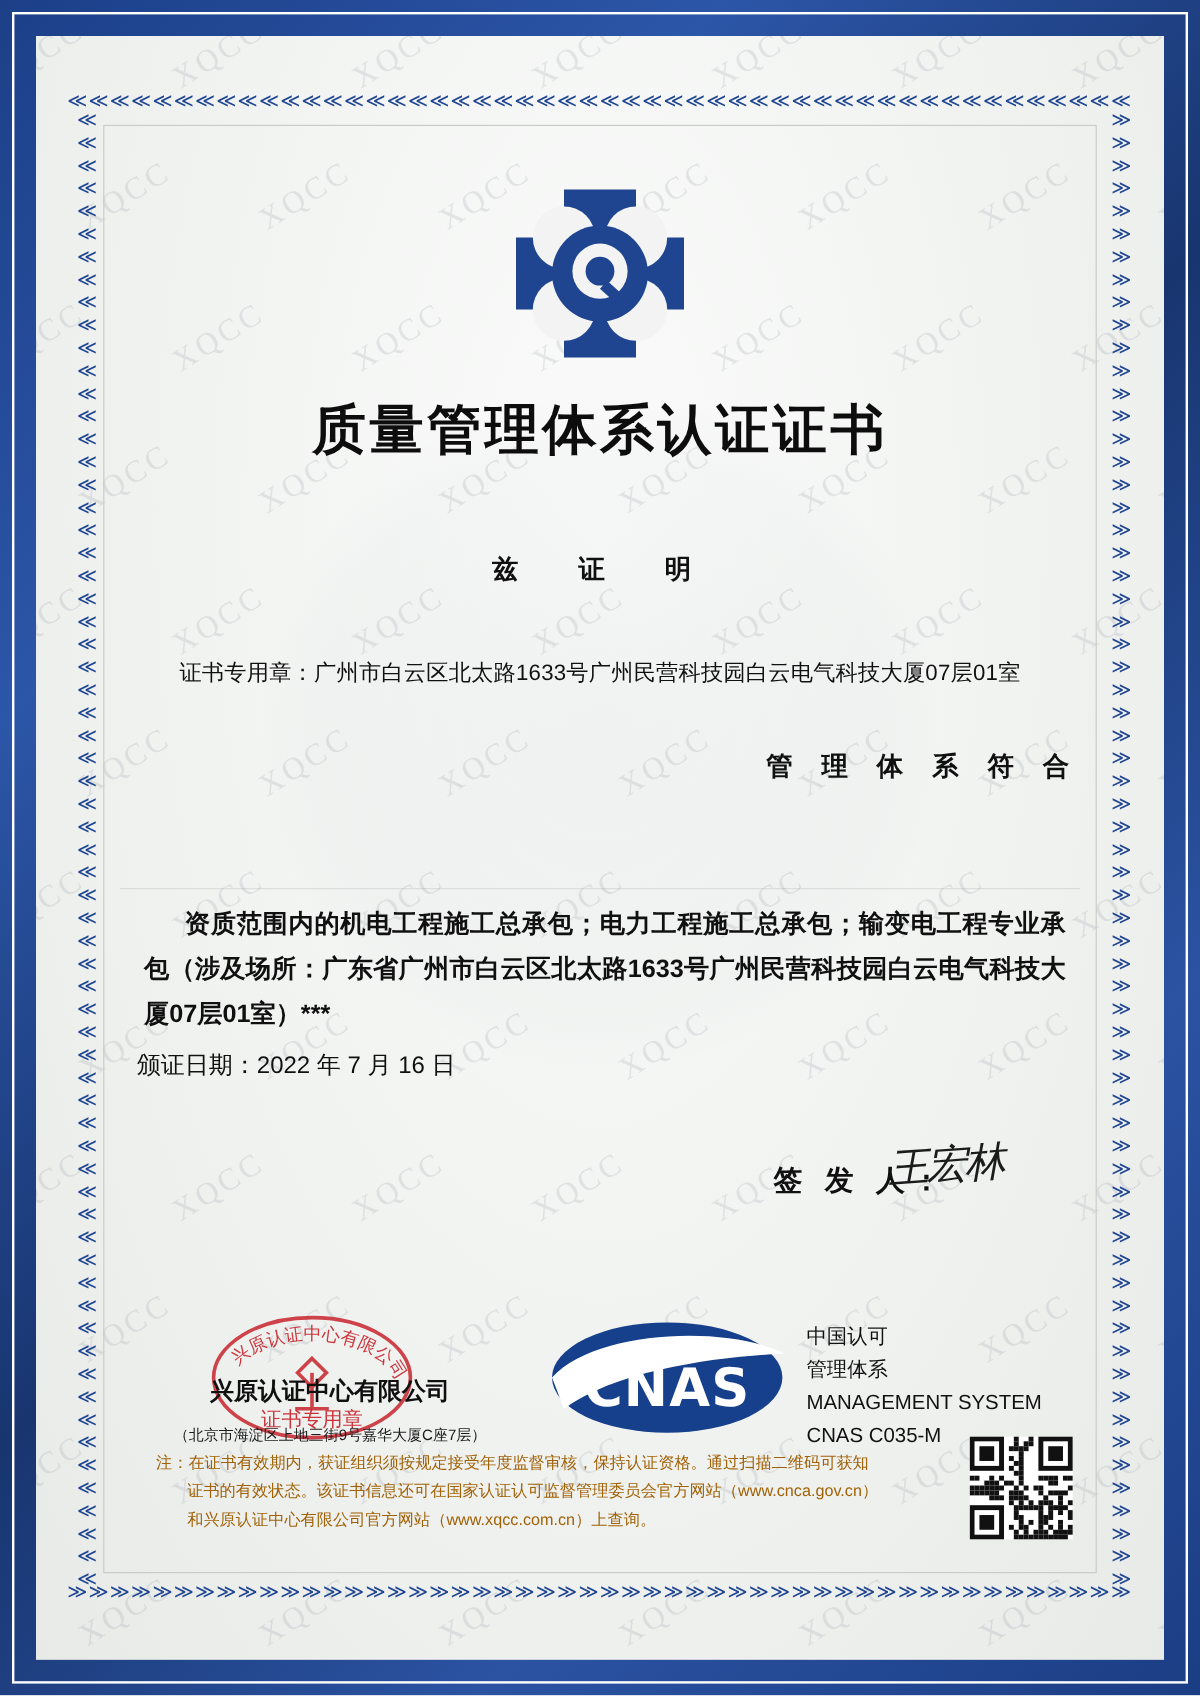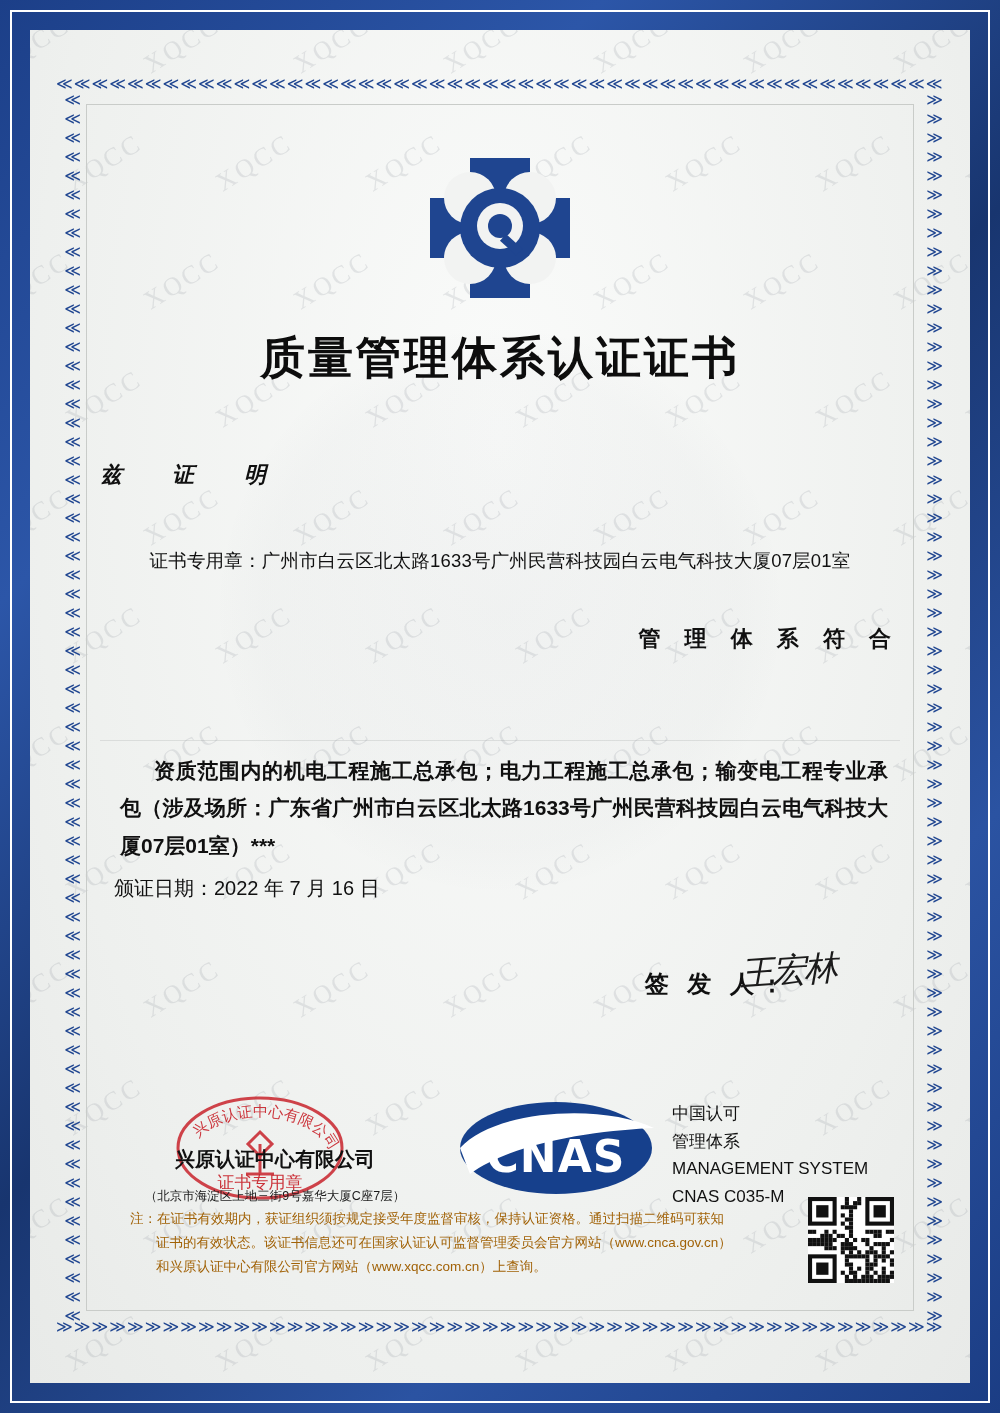--- a/index.html
+++ b/index.html
@@ -129,24 +129,24 @@
     top: 286px;
     right: 14px;
     font-size: 20px;
     font-weight: bold;
     letter-spacing: 0.5px;
   }
   .hereby {
     position: absolute;
     top: 340px;
     left: 0; right: 0;
+    text-align: center;
     font-size: 22px;
     font-weight: bold;
     letter-spacing: 14px;
-    font-style: italic;
   }
   .company {
     position: absolute;
     top: 382px;
     left: 0; right: 0;
     text-align: center;
     font-family: "DejaVu Sans", sans-serif;
     font-size: 27px;
     font-weight: bold;
     letter-spacing: 1px;

